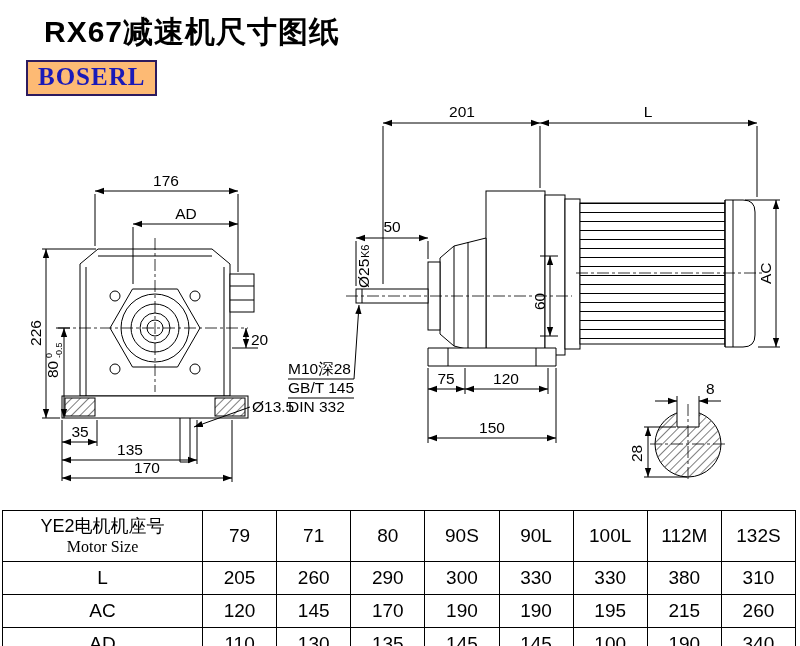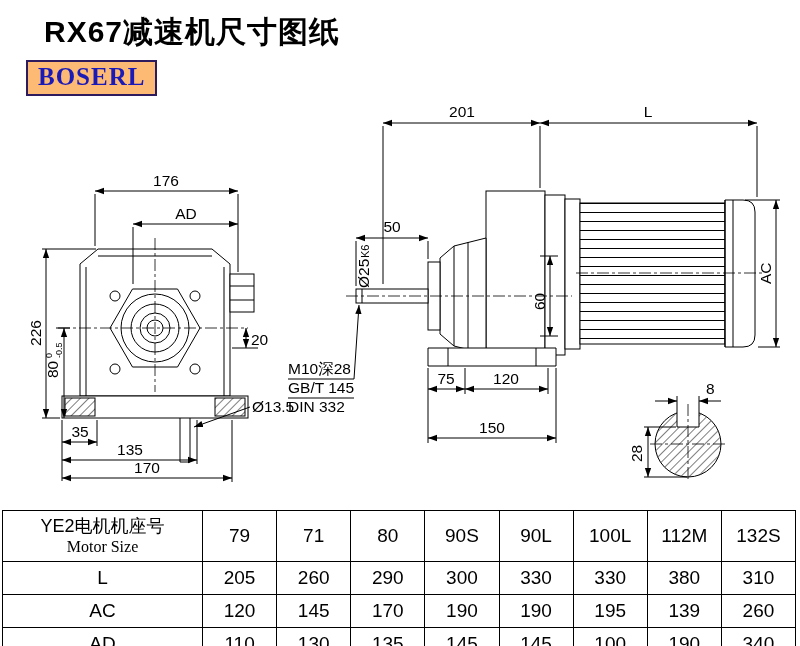--- a/index.html
+++ b/index.html
@@ -273,21 +273,21 @@
       <td>310</td>
     </tr>
     <tr>
       <td>AC</td>
       <td>120</td>
       <td>145</td>
       <td>170</td>
       <td>190</td>
       <td>190</td>
       <td>195</td>
-      <td>139</td>
+      <td>215</td>
       <td>260</td>
     </tr>
     <tr>
       <td>AD</td>
       <td>110</td>
       <td>130</td>
       <td>135</td>
       <td>145</td>
       <td>145</td>
       <td>100</td>

